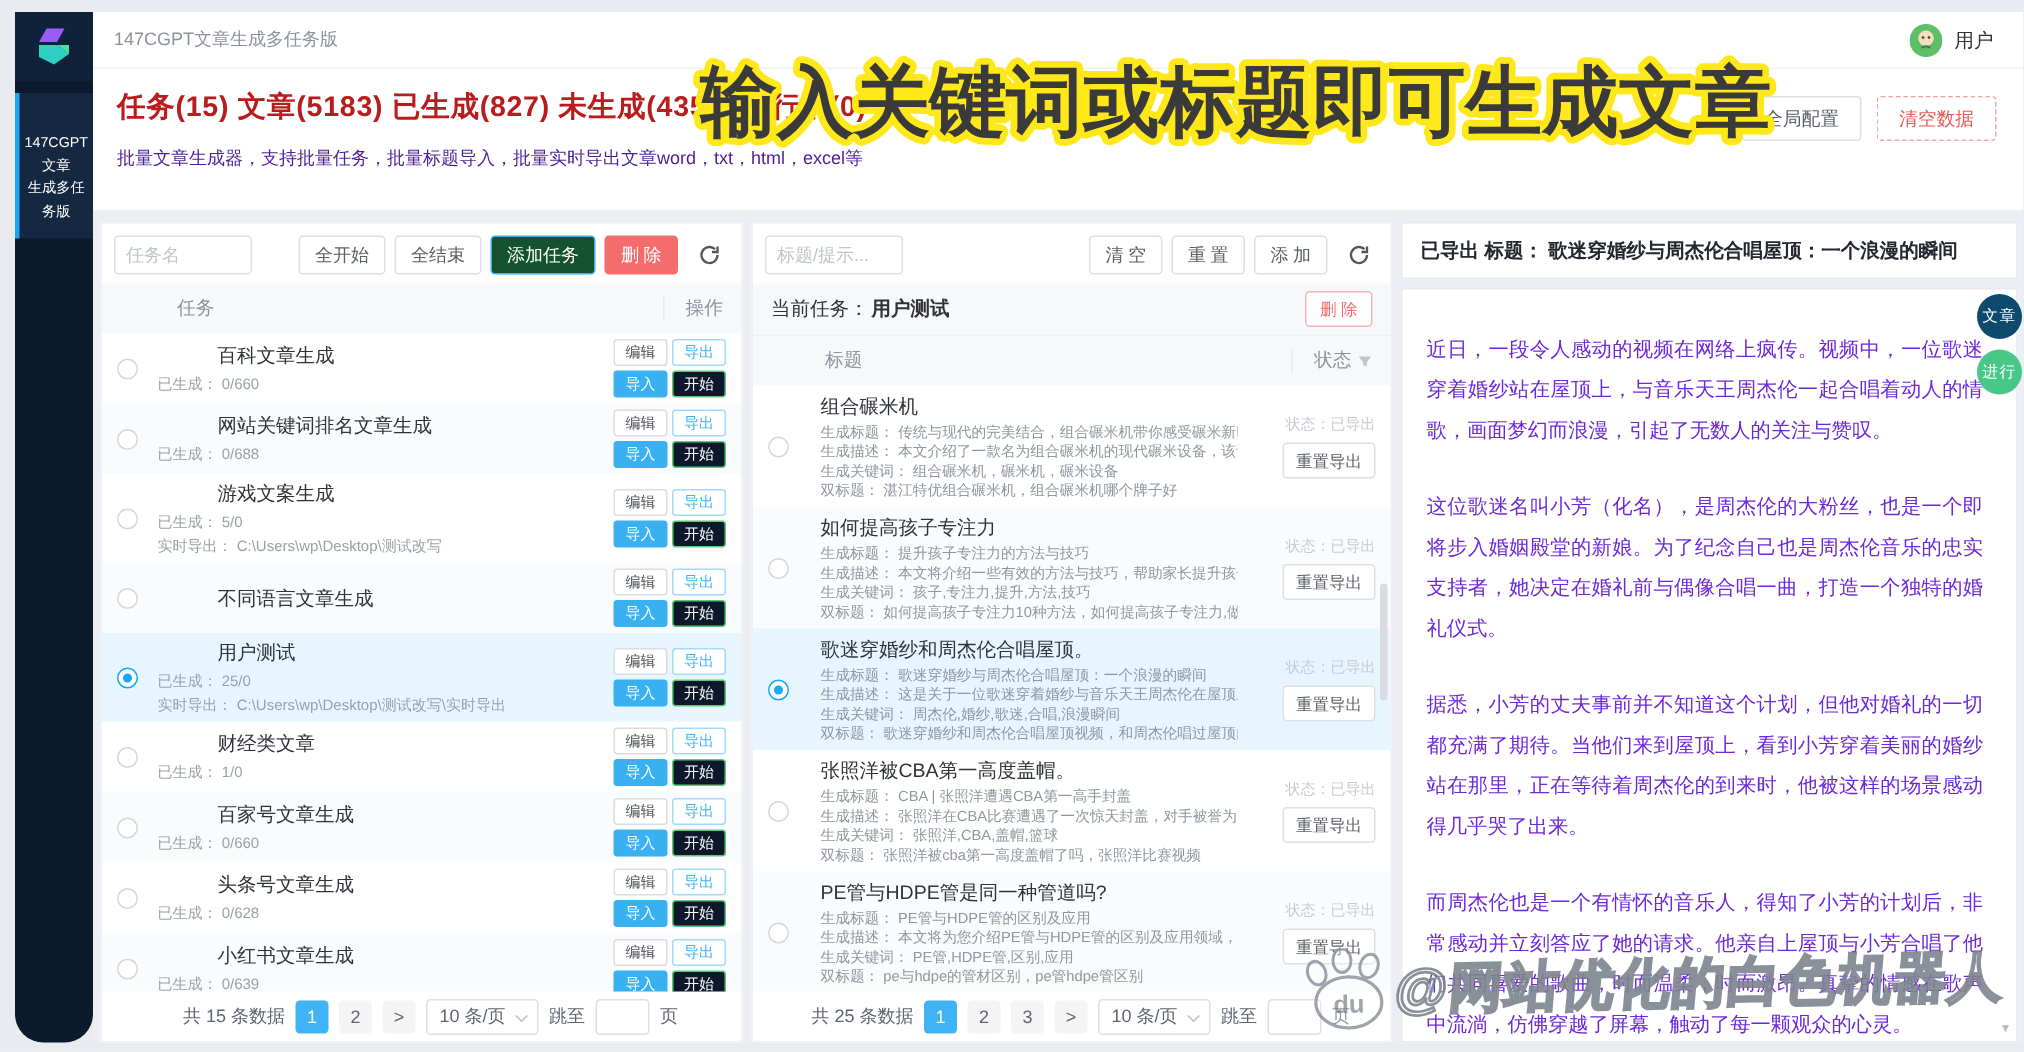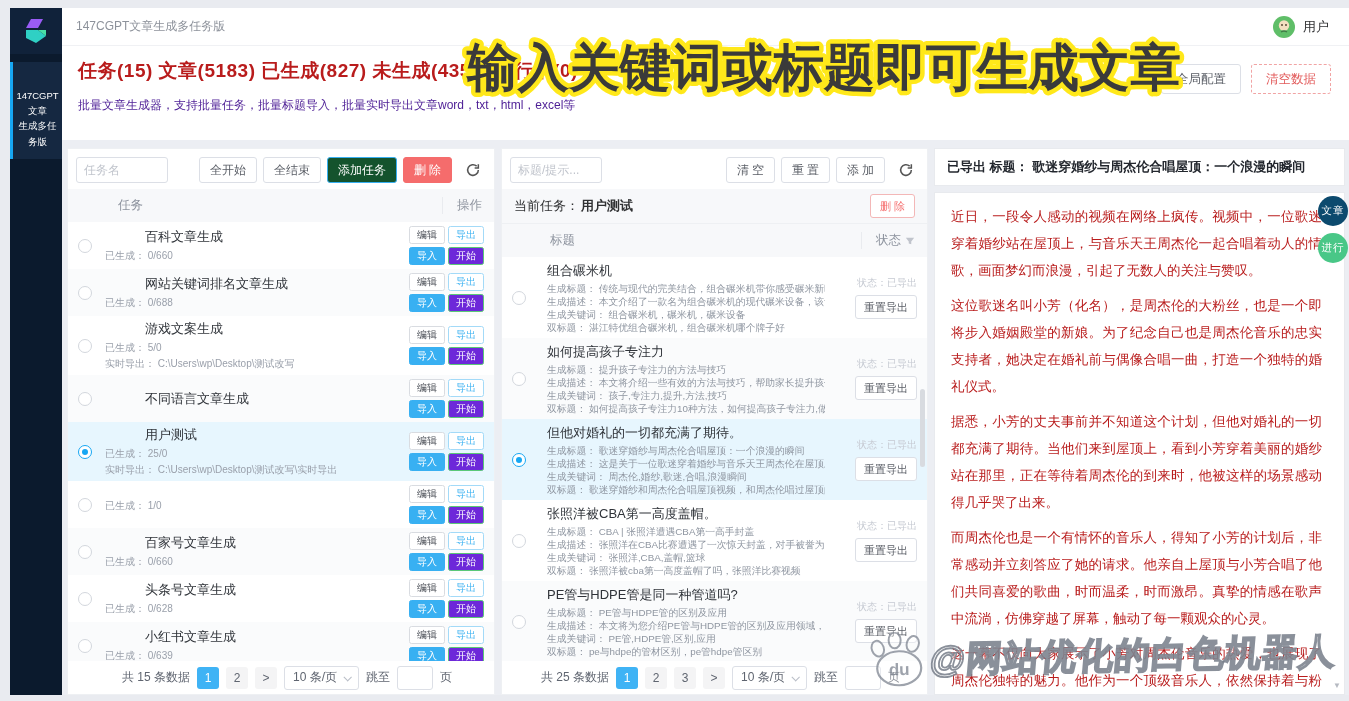--- a/index.html
+++ b/index.html
@@ -1,21 +1,21 @@
 <!DOCTYPE html>
 <html><head>
 <meta charset="utf-8">
 <style>
   * { margin:0; padding:0; box-sizing:border-box; }
   html,body { width:1349px; height:701px; overflow:hidden; }
   body { background:#e9ebf0; font-family:"Liberation Sans","DejaVu Sans",sans-serif; position:relative; color:#303133; }
   #root { position:absolute; inset:0; }
 
   
-  .sidebar { position:absolute; left:10px; top:8px; width:52px; bottom:6px; background:#0b1a2d; z-index:5; }
+  .sidebar { position:absolute; left:10px; top:8px; width:52px; bottom:6px; background:#0b1a2d; z-index:5;border-radius:19px; }
   .logo-box { height:46px; display:flex; align-items:center; justify-content:center; background:#10223a; }
   .nav-item { margin-top:8px; background:#152841; border-left:3px solid #17a7f3; padding:26px 3px 10px; color:#fff; font-size:9.5px; line-height:1.6; text-align:center; cursor:pointer; }
 
   
   .main { position:absolute; left:62px; top:8px; right:0; bottom:6px; background:#eceef3; }
   .topbar { height:38px; background:#fff; border-bottom:1px solid #f0f1f4; display:flex; align-items:center; justify-content:space-between; padding:0 20px 0 14px; }
   .topbar-title { font-size:12px; color:#8d929b; }
   .userbox { display:flex; align-items:center; gap:8px; font-size:13px; color:#303133; cursor:pointer; }
   .headerblock { height:94px; background:#fff; position:relative; padding:12px 16px 0; }
   .stats { font-size:19px; font-weight:bold; color:#b91c1c; letter-spacing:.5px; }
@@ -55,21 +55,21 @@
   .radio { width:14px; height:14px; border-radius:50%; border:1px solid #d3d7dd; background:#fff; flex:none; position:relative; cursor:pointer; }
   .radio.on { border-color:#17a7f3; }
   .radio.on::after { content:""; position:absolute; inset:3px; border-radius:50%; background:#17a7f3; }
   .tinfo { flex:1; margin-left:13px; min-width:0; }
   .ttitle { font-size:13px; color:#2f3339;margin-left:40px; }
   .tsub { font-size:10px; color:#9aa0ab; margin-top:2.5px; white-space:nowrap; overflow:hidden; }
   .tbtns { display:grid; grid-template-columns:36px 36px; gap:3px; }
   .mini { height:18px; font-size:10px; padding:0; border-radius:2.5px; display:flex; align-items:center; justify-content:center; border:1px solid #d9dce1; background:#fff; color:#4c5058; cursor:pointer; }
   .mini.b-export { border-color:#a3daf8; color:#3fb3f2; }
   .mini.b-import { background:#38b0f2; border-color:#38b0f2; color:#fff; }
-  .mini.b-start { background:#6d28d9; border-color:#5ac878; color:#fff;font-family:Liberation Serif, serif; }
+  .mini.b-start { background:#0f172a; border-color:#5ac878; color:#fff;font-family:Liberation Serif, serif; }
 
   
   .pagination { height:33px; display:flex; align-items:center; justify-content:center; gap:7px; font-size:12px; color:#5f6570; flex:none;padding-left:12px; }
   .pchip { min-width:22px; height:22px; padding:0 4px; border-radius:3px; background:#f4f4f5; display:flex; align-items:center; justify-content:center; cursor:pointer; color:#5f6570; font-size:12px; }
   .pchip.active { background:#3fb3f5; color:#fff; }
   .psize { height:24px; border:1px solid #dcdfe6; border-radius:3px; display:flex; align-items:center; gap:7px; padding:0 8px; font-size:12px; color:#5f6570; cursor:pointer; }
   .caret { width:6px; height:6px; border-right:1.5px solid #b9bec7; border-bottom:1.5px solid #b9bec7; transform:rotate(45deg) translateY(-1px); }
   .pjump { width:36px; height:24px; border:1px solid #dcdfe6; border-radius:3px; outline:none; padding:0 4px; font-size:12px; }
 
   
@@ -85,21 +85,21 @@
   .mline { font-size:9.8px; line-height:13px; color:#8f96a1; white-space:nowrap; overflow:hidden; }
   .mstatus { width:92px; flex:none; display:flex; flex-direction:column; align-items:flex-end; gap:5px; }
   .stat-txt { font-size:10px; color:#c6cad2; white-space:nowrap;text-align:right; }
   .b-reset { height:24px; padding:0 8px; font-size:11px; }
 
   .vscroll { position:absolute; right:2px; width:5px; border-radius:3px; background:#d8dbe0; }
 
   
   .article-header { background:#fff; border:1px solid #e8eaee; padding:9px 12px; font-size:13px; font-weight:bold; color:#23272e; white-space:nowrap; overflow:hidden; }
   .article-box { flex:1; background:#fff; border:1px solid #e8eaee; padding:2px 22px 10px 16px; overflow:hidden; position:relative; }
-  .article-box p { font-size:13.5px; line-height:27px; color:#b91c1c; margin:8px 0; text-align:justify; }
+  .article-box p { font-size:13.5px; line-height:27px; color:#6d28d9; margin:24px 0; text-align:justify; }
   .sarrow { position:absolute; right:3px; font-size:8px; color:#b6bac2; }
   .fab { position:absolute; width:30px; height:30px; border-radius:50%; color:#fff; font-size:10.5px; display:flex; align-items:center; justify-content:center; z-index:45; cursor:pointer; letter-spacing:1px; }
   .fab-article { left:1318px; top:196px; background:#0c4a6e; }
   .fab-progress { left:1318px; top:233px; background:#49c787; }
 
   
   .watermark { position:absolute; left:868px; top:628px; z-index:50; display:flex; align-items:center; pointer-events:none; transform:rotate(-1.2deg); }
   .wm-text { font-size:36px; font-weight:bold; letter-spacing:1px; color:rgba(255,255,255,.38); -webkit-text-stroke:1.8px rgba(118,124,136,.85); transform:skewX(-6deg); white-space:nowrap; }
   .funnel { display:inline-block; }
 </style>
@@ -238,20 +238,21 @@
                 <button class="mini">编辑</button>
                 <button class="mini b-export">导出</button>
                 <button class="mini b-import">导入</button>
                 <button class="mini b-start">开始</button>
               </span>
           </div>
 
           <div class="trow">
             <span class="radio"></span>
             <span class="tinfo">
+                <div class="ttitle">财经类文章</div>
                 <div class="tsub">已生成： 1/0</div>
               </span>
             <span class="tbtns">
                 <button class="mini">编辑</button>
                 <button class="mini b-export">导出</button>
                 <button class="mini b-import">导入</button>
                 <button class="mini b-start">开始</button>
               </span>
           </div>
 
@@ -373,21 +374,21 @@
             </span>
             <span class="mstatus">
                 <span class="stat-txt">状态：已导出</span>
                 <button class="btn b-reset">重置导出</button>
               </span>
           </div>
 
           <div class="mrow selected">
             <span class="radio on"></span>
             <span class="minfo">
-              <div class="mtitle">但他对婚礼的一切都充满了期待。</div>
+              <div class="mtitle">歌迷穿婚纱和周杰伦合唱屋顶。</div>
               <div class="mline">生成标题： 歌迷穿婚纱与周杰伦合唱屋顶：一个浪漫的瞬间</div>
               <div class="mline">生成描述： 这是关于一位歌迷穿着婚纱与音乐天王周杰伦在屋顶上合唱的故事，让我们一</div>
               <div class="mline">生成关键词： 周杰伦,婚纱,歌迷,合唱,浪漫瞬间</div>
               <div class="mline">双标题： 歌迷穿婚纱和周杰伦合唱屋顶视频，和周杰伦唱过屋顶的女歌手</div>
             </span>
             <span class="mstatus">
                 <span class="stat-txt">状态：已导出</span>
                 <button class="btn b-reset">重置导出</button>
               </span>
           </div>

